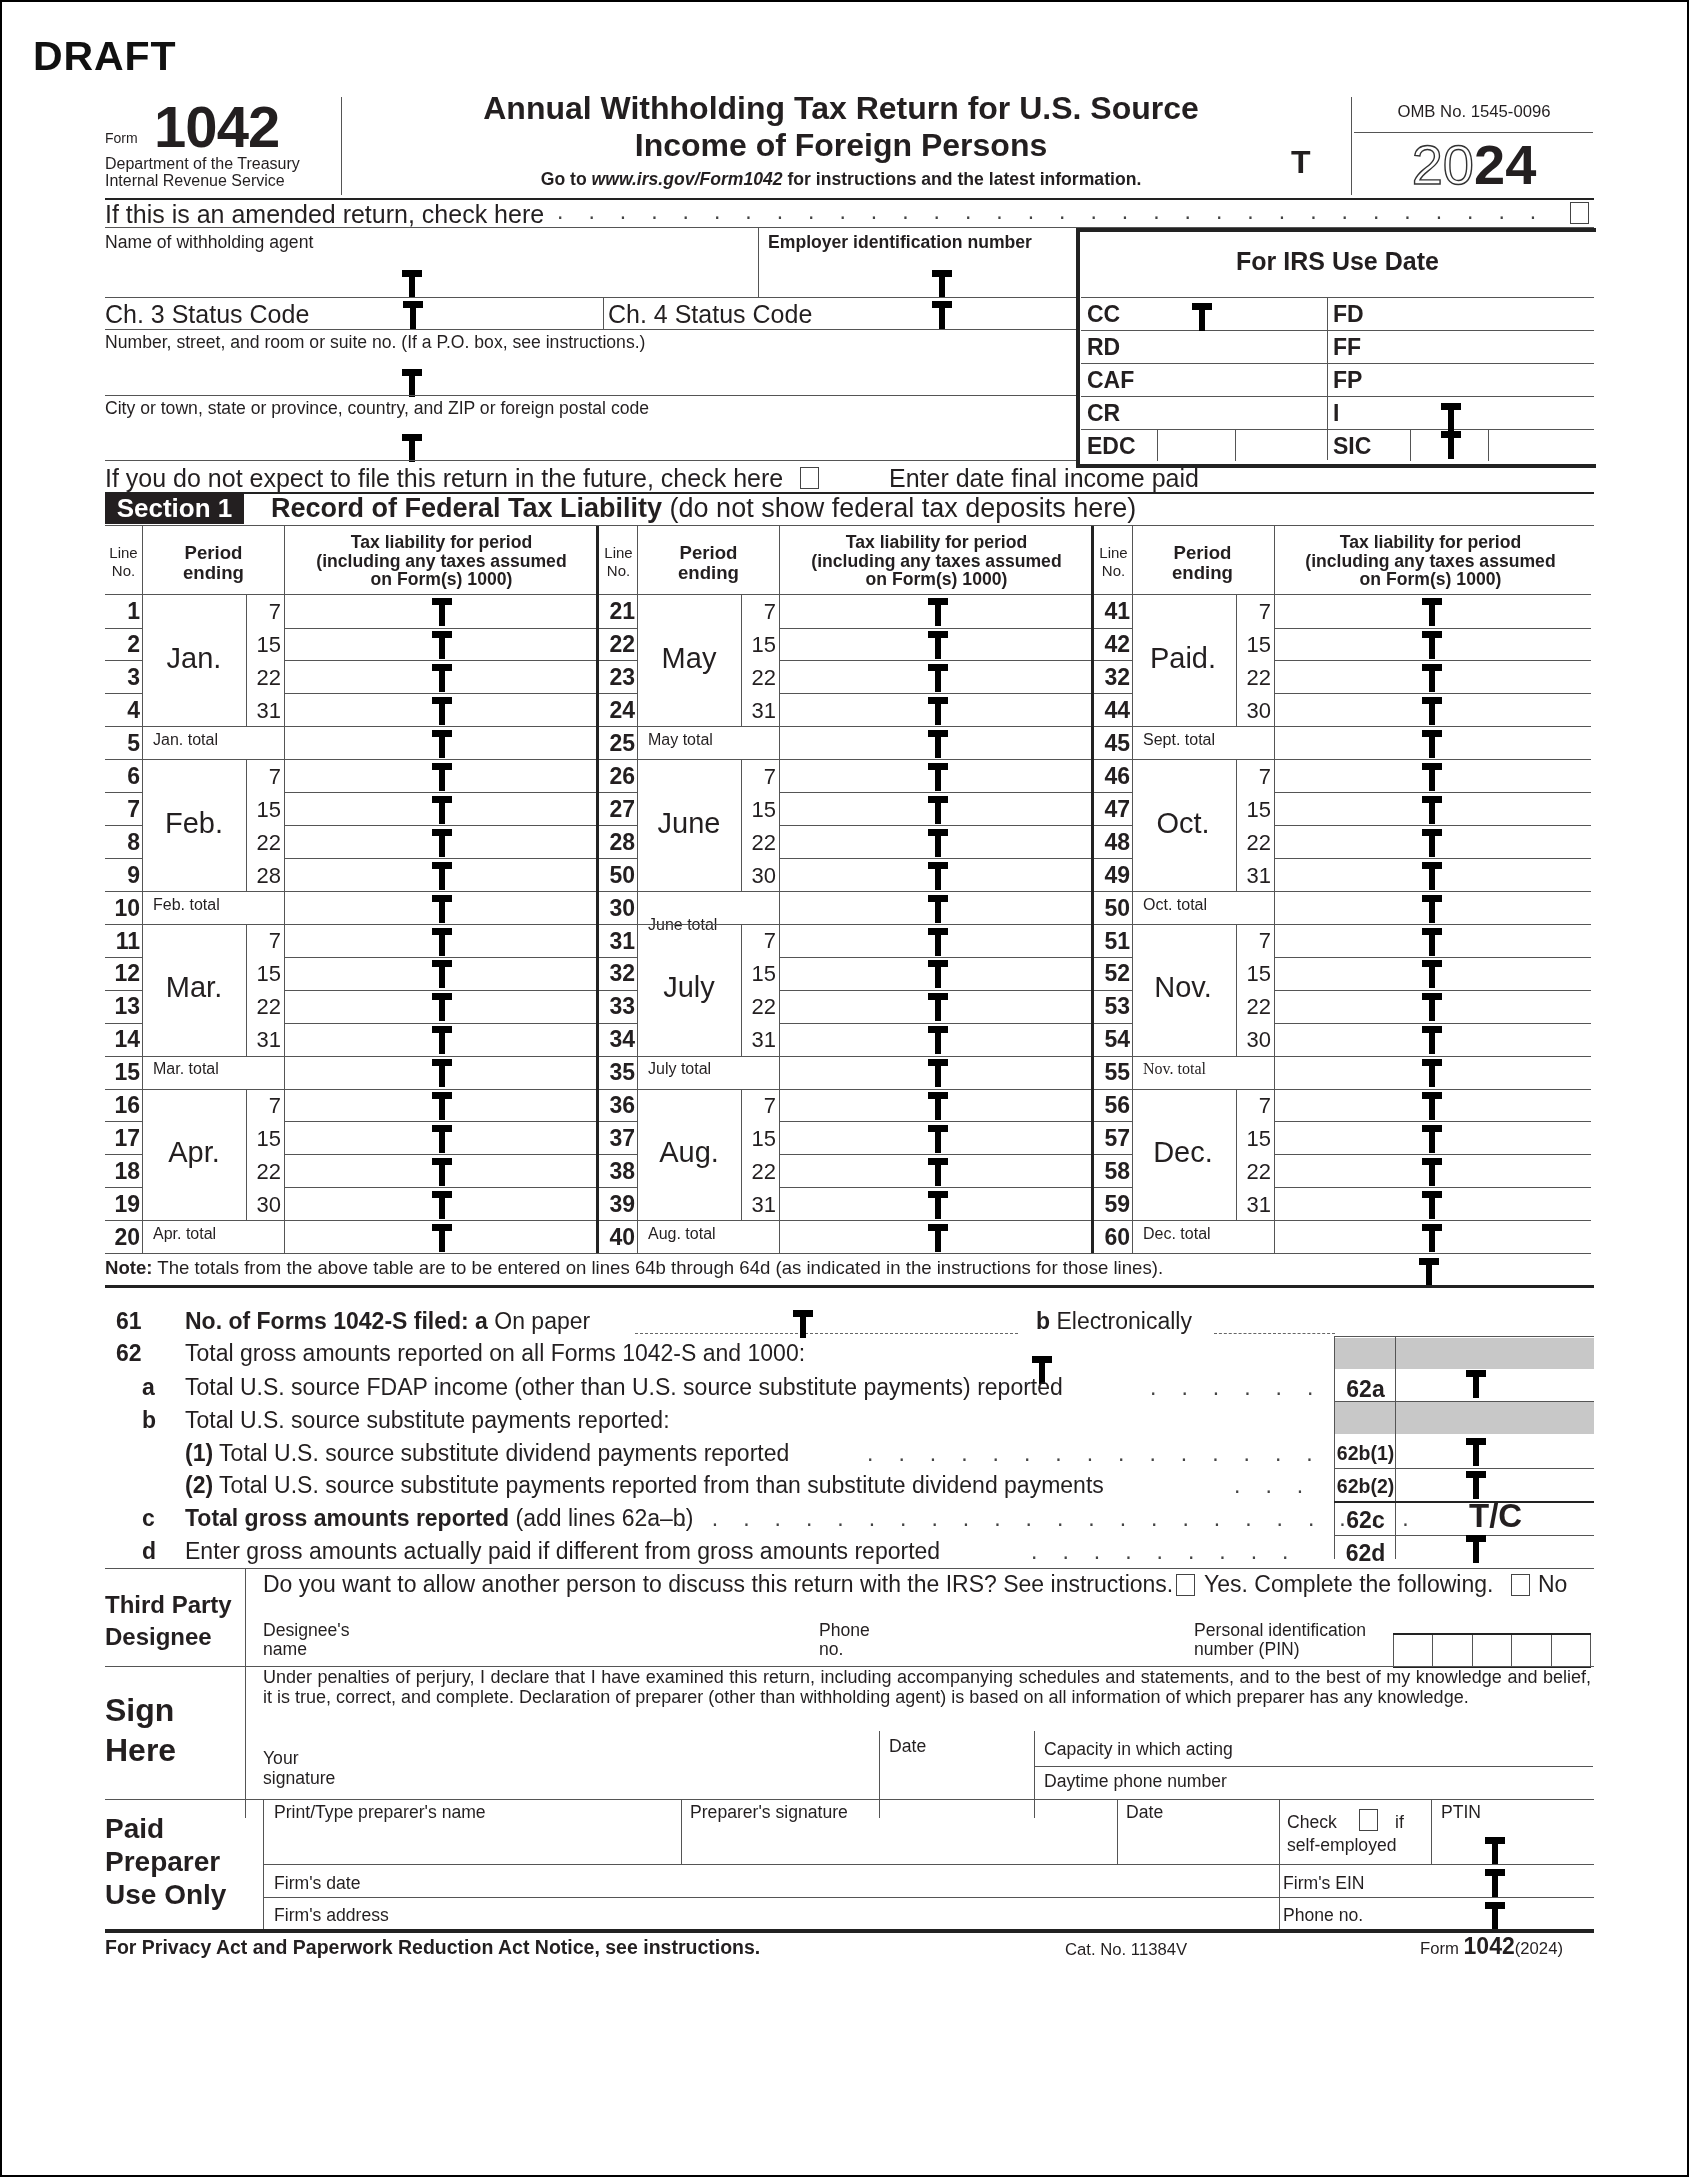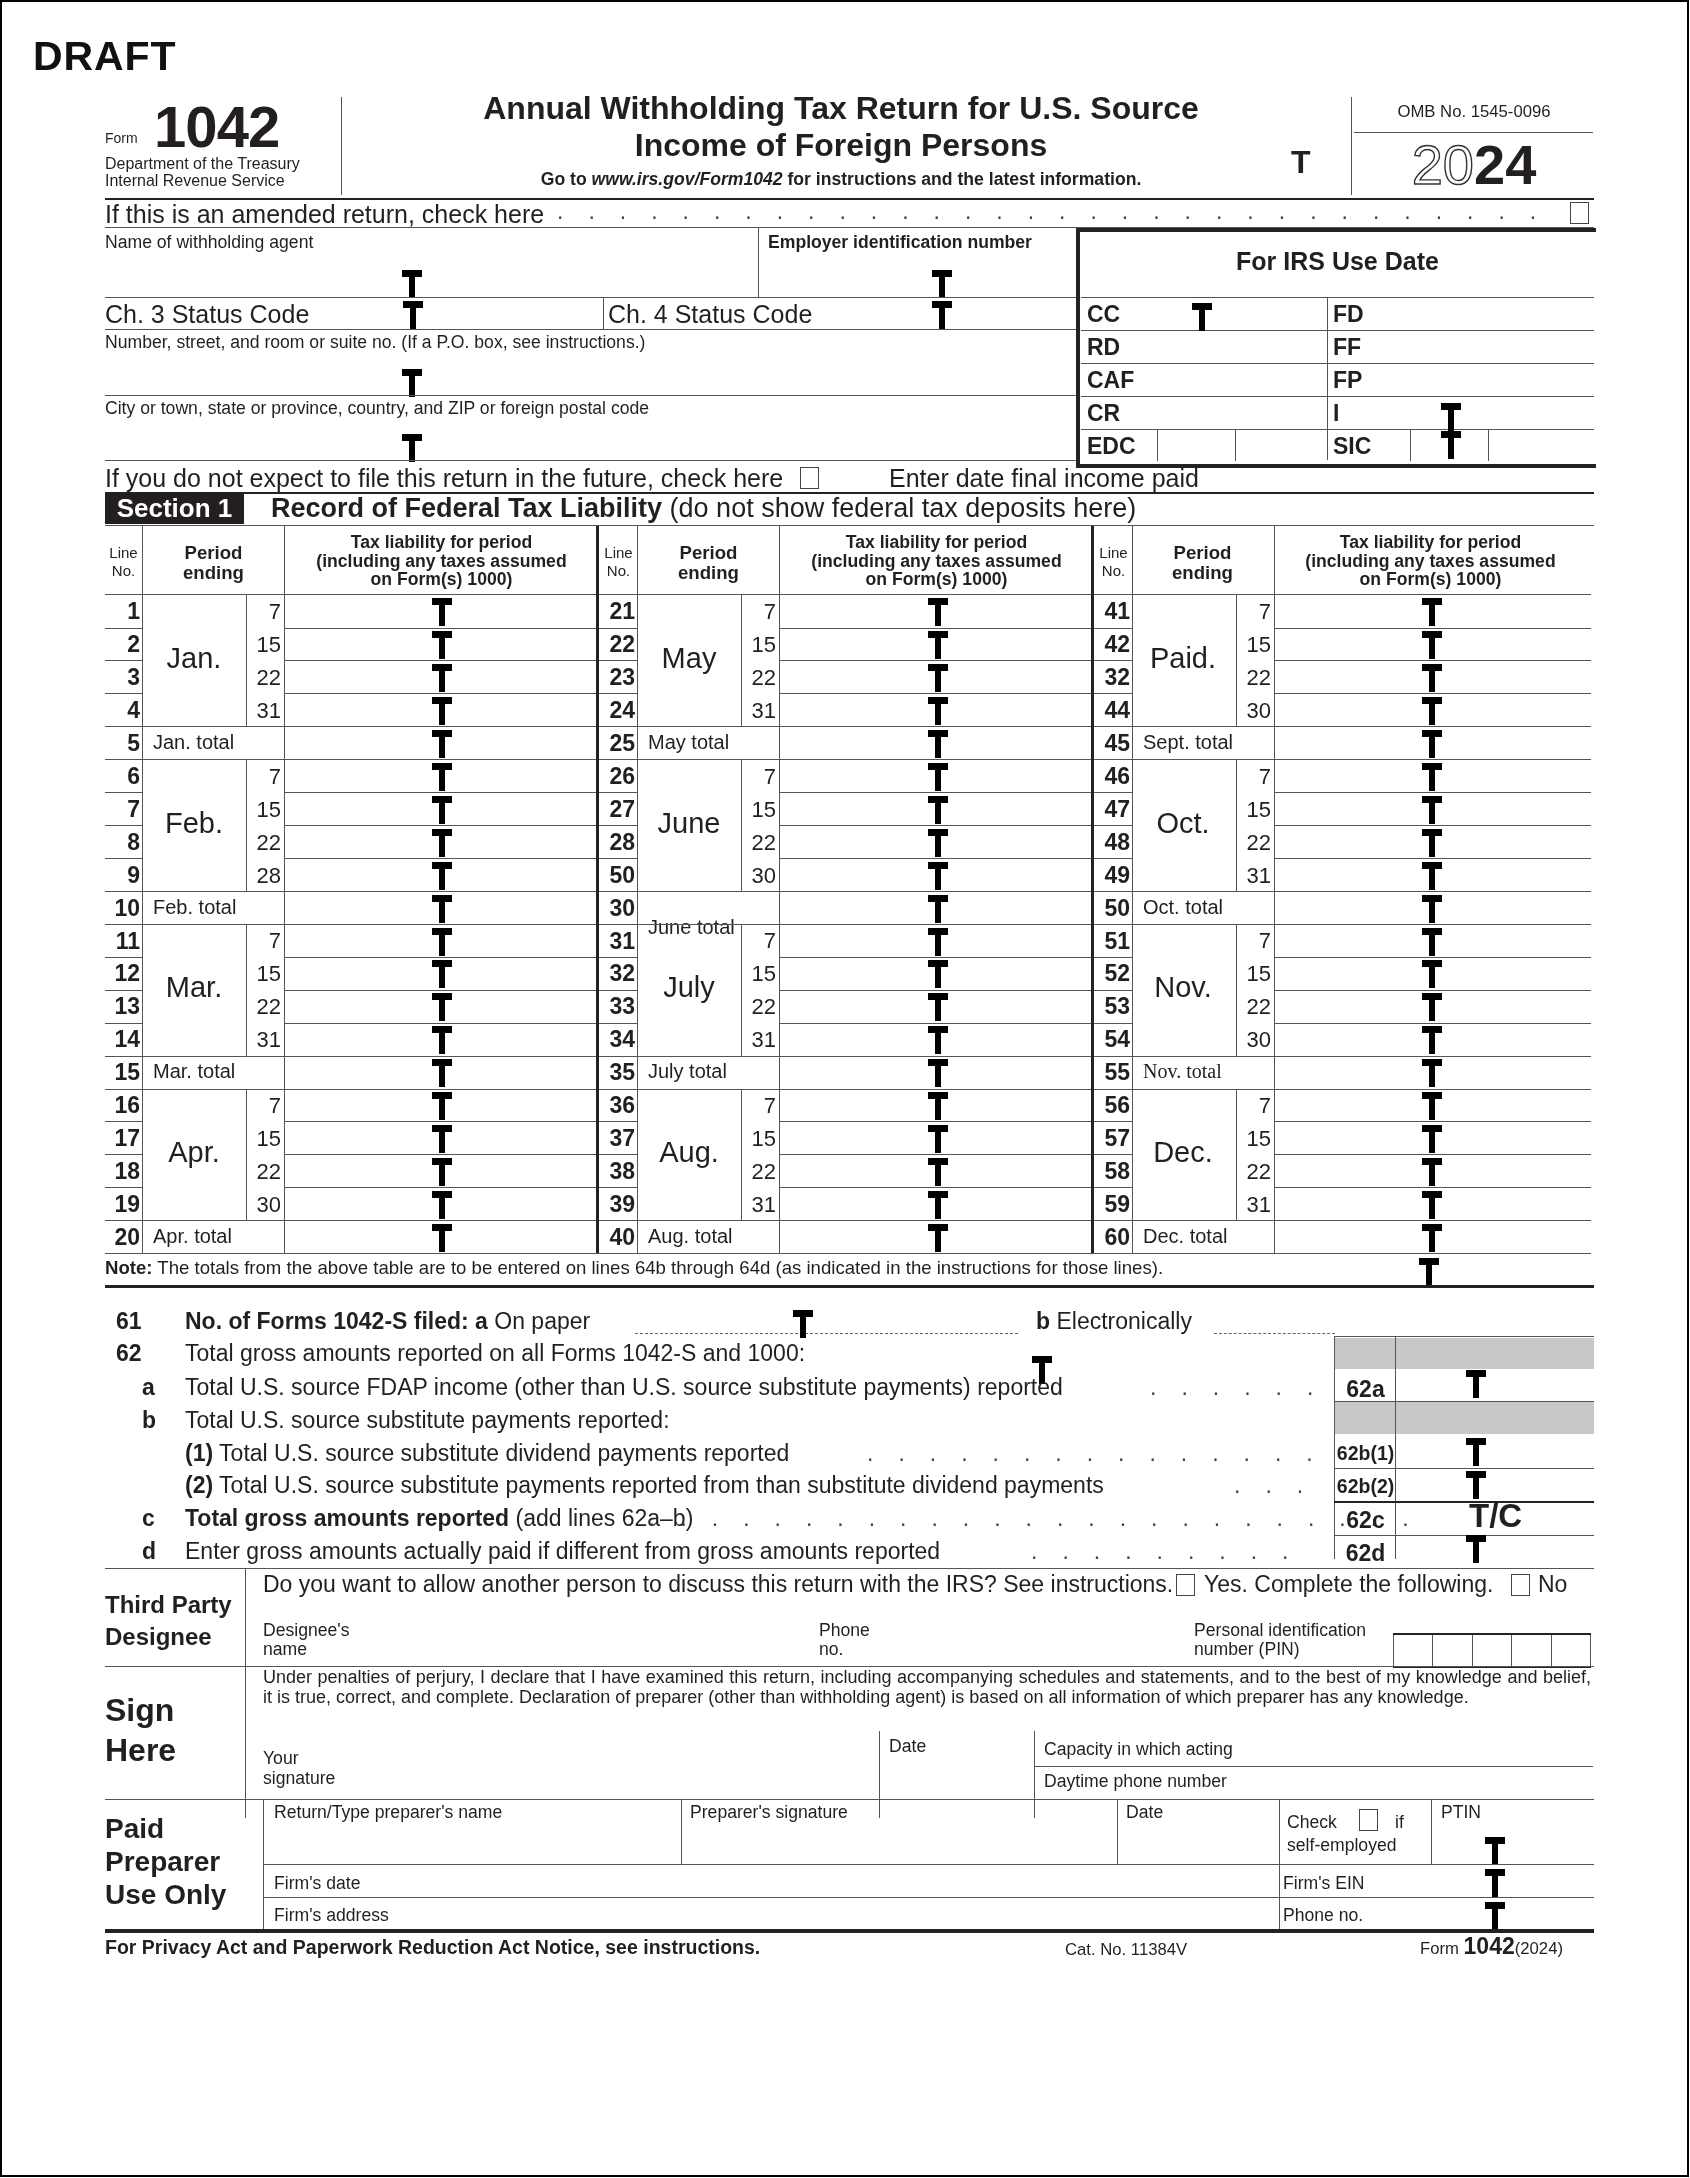--- a/index.html
+++ b/index.html
@@ -17,21 +17,21 @@
   .cb{position:absolute;width:18.6px;height:22px;border:1.4px solid #444;background:#fff;box-sizing:border-box;}
   .lbl-s{font-size:17.6px;}
   .lbl-m{font-size:23px;}
   .lbl-l{font-size:25px;}
   .bold{font-weight:bold;}
   .dots{letter-spacing:9.3px;}
   
   .ln{position:absolute;font-size:23px;font-weight:bold;text-align:right;width:37px;}
   .day{position:absolute;font-size:22px;text-align:right;width:37px;}
   .mon{position:absolute;font-size:29px;text-align:center;width:139px;}
-  .tot{position:absolute;font-size:20px;}
+  .tot{position:absolute;font-size:16px;}
   .th{position:absolute;font-size:17.6px;font-weight:bold;text-align:center;line-height:18.6px;}
   .thln{position:absolute;font-size:15px;text-align:center;line-height:17.6px;width:37px;}
   .irs-lbl{position:absolute;font-size:23px;font-weight:bold;}
   .shade{position:absolute;background:#c8c8c8;}
 </style>
 </head>
 <body>
 
 <div class="frame"></div>
 <div class="draft">DRAFT</div>
@@ -615,21 +615,21 @@
   <div class="hline" style="left:105px;top:1799px;width:1489px;"></div>
 </div>
 
 <div>
   <div class="abs bold" style="left:105px;top:1812px;font-size:28px;line-height:33px;">
     <div>Paid</div>
     <div>Preparer</div>
     <div>Use Only</div>
   </div>
   <div class="vline" style="left:263px;top:1799px;height:132px;"></div>
-  <div class="abs lbl-s" style="left:274px;top:1802px;">Return/Type preparer's name</div>
+  <div class="abs lbl-s" style="left:274px;top:1802px;">Print/Type preparer's name</div>
   <div class="abs" style="left:274px;top:1827px;width:399px;height:37px;"></div>
   <div class="vline" style="left:681px;top:1799px;height:65px;"></div>
   <div class="abs lbl-s" style="left:690px;top:1802px;">Preparer's signature</div>
   <div class="abs" style="left:690px;top:1827px;width:417px;height:37px;"></div>
   <div class="vline" style="left:1117px;top:1799px;height:65px;"></div>
   <div class="abs lbl-s" style="left:1126px;top:1802px;">Date</div>
   <div class="abs" style="left:1126px;top:1827px;width:148px;height:37px;"></div>
   <div class="vline" style="left:1279px;top:1799px;height:132px;"></div>
   <div class="abs lbl-s" style="left:1287px;top:1812px;">Check</div>
   <div class="cb" style="left:1359px;top:1809px;"></div>

